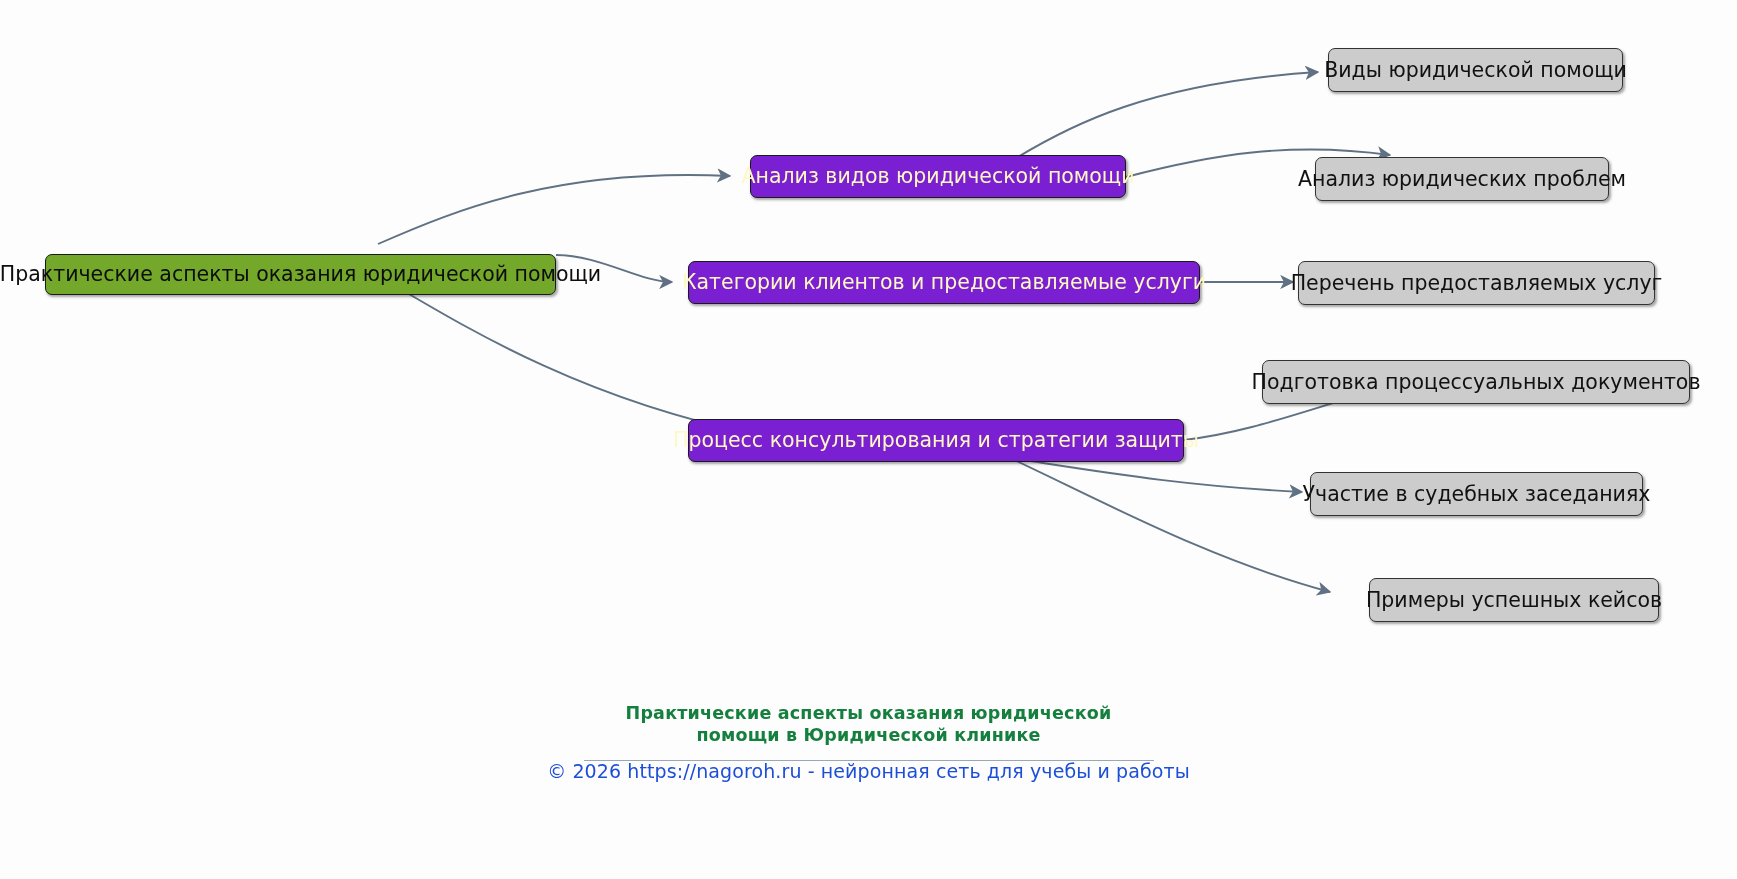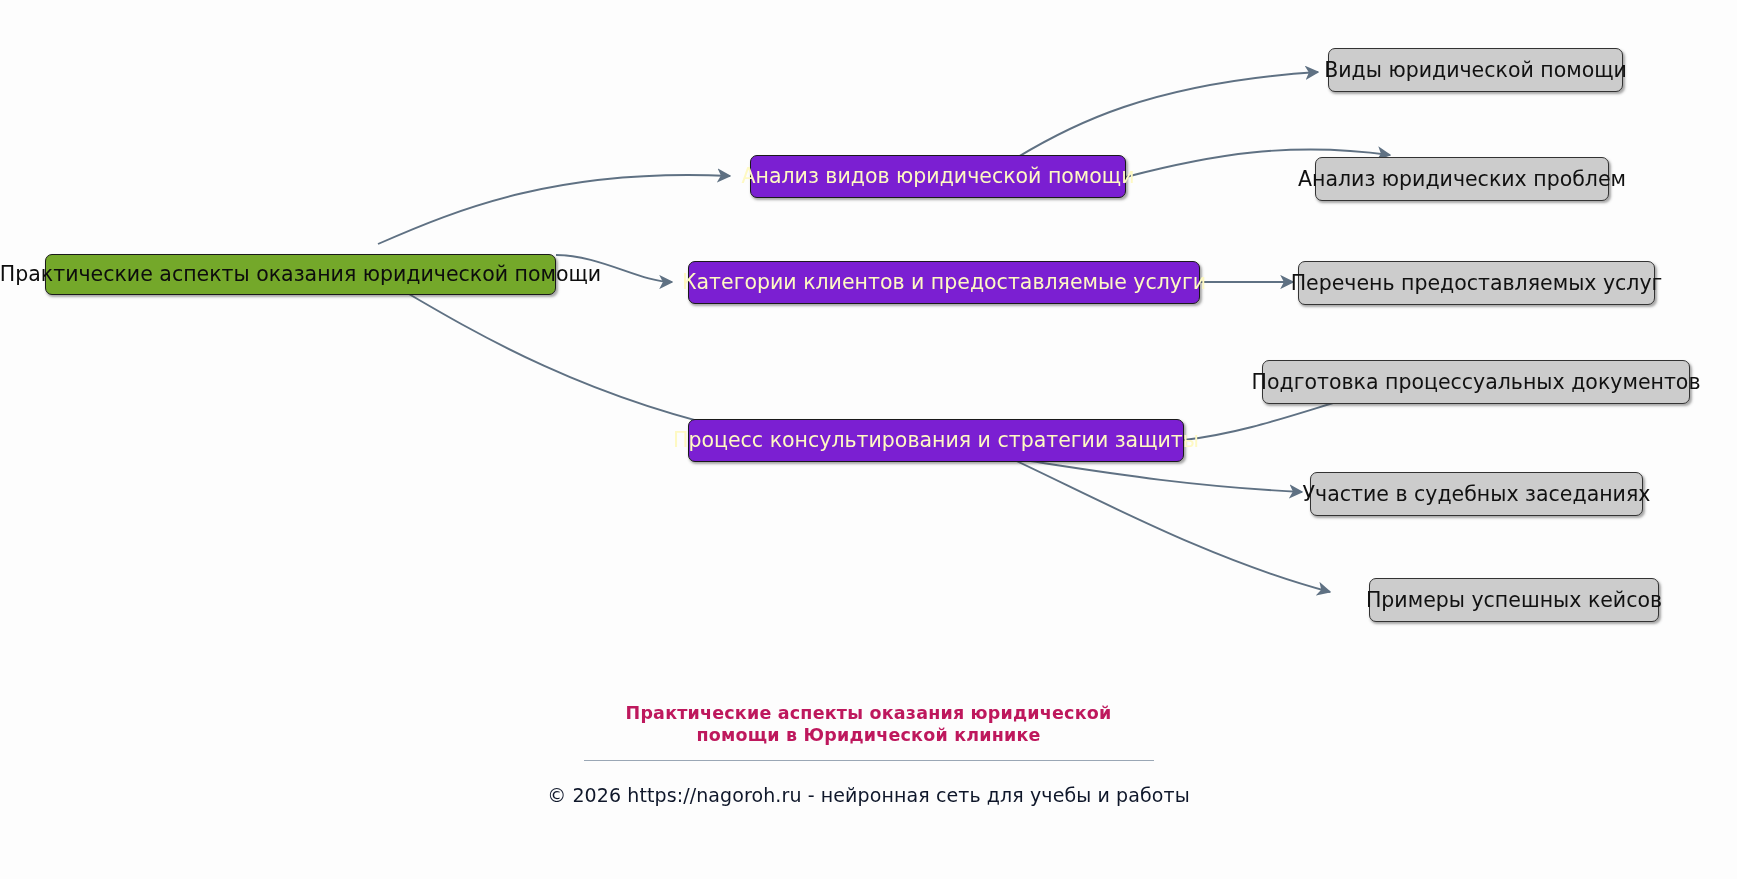--- a/index.html
+++ b/index.html
@@ -56,37 +56,37 @@
   .footer {
     position: absolute;
     left: 0;
     width: 1737px;
     text-align: center;
   }
   .footer-title {
     top: 702px;
     font-size: 17.5px;
     font-weight: bold;
-    color: #be185d;
+    color: #15803d;
     line-height: 1.28;
     letter-spacing: 0.2px;
   }
   .footer-rule {
     position: absolute;
     top: 760px;
     left: 50%;
     transform: translateX(-50%);
     width: 570px;
     height: 1px;
     background: #9aa7b5;
   }
   .footer-copy {
-    top: 784px;
+    top: 760px;
     font-size: 19px;
-    color: #0f172a;
+    color: #1d4ed8;
     letter-spacing: 0.1px;
   }
 </style>
 </head>
 <body>
 
 <div id="canvas">
 
   <svg id="edges" viewBox="0 0 1737 879" xmlns="http://www.w3.org/2000/svg">
     <defs>

